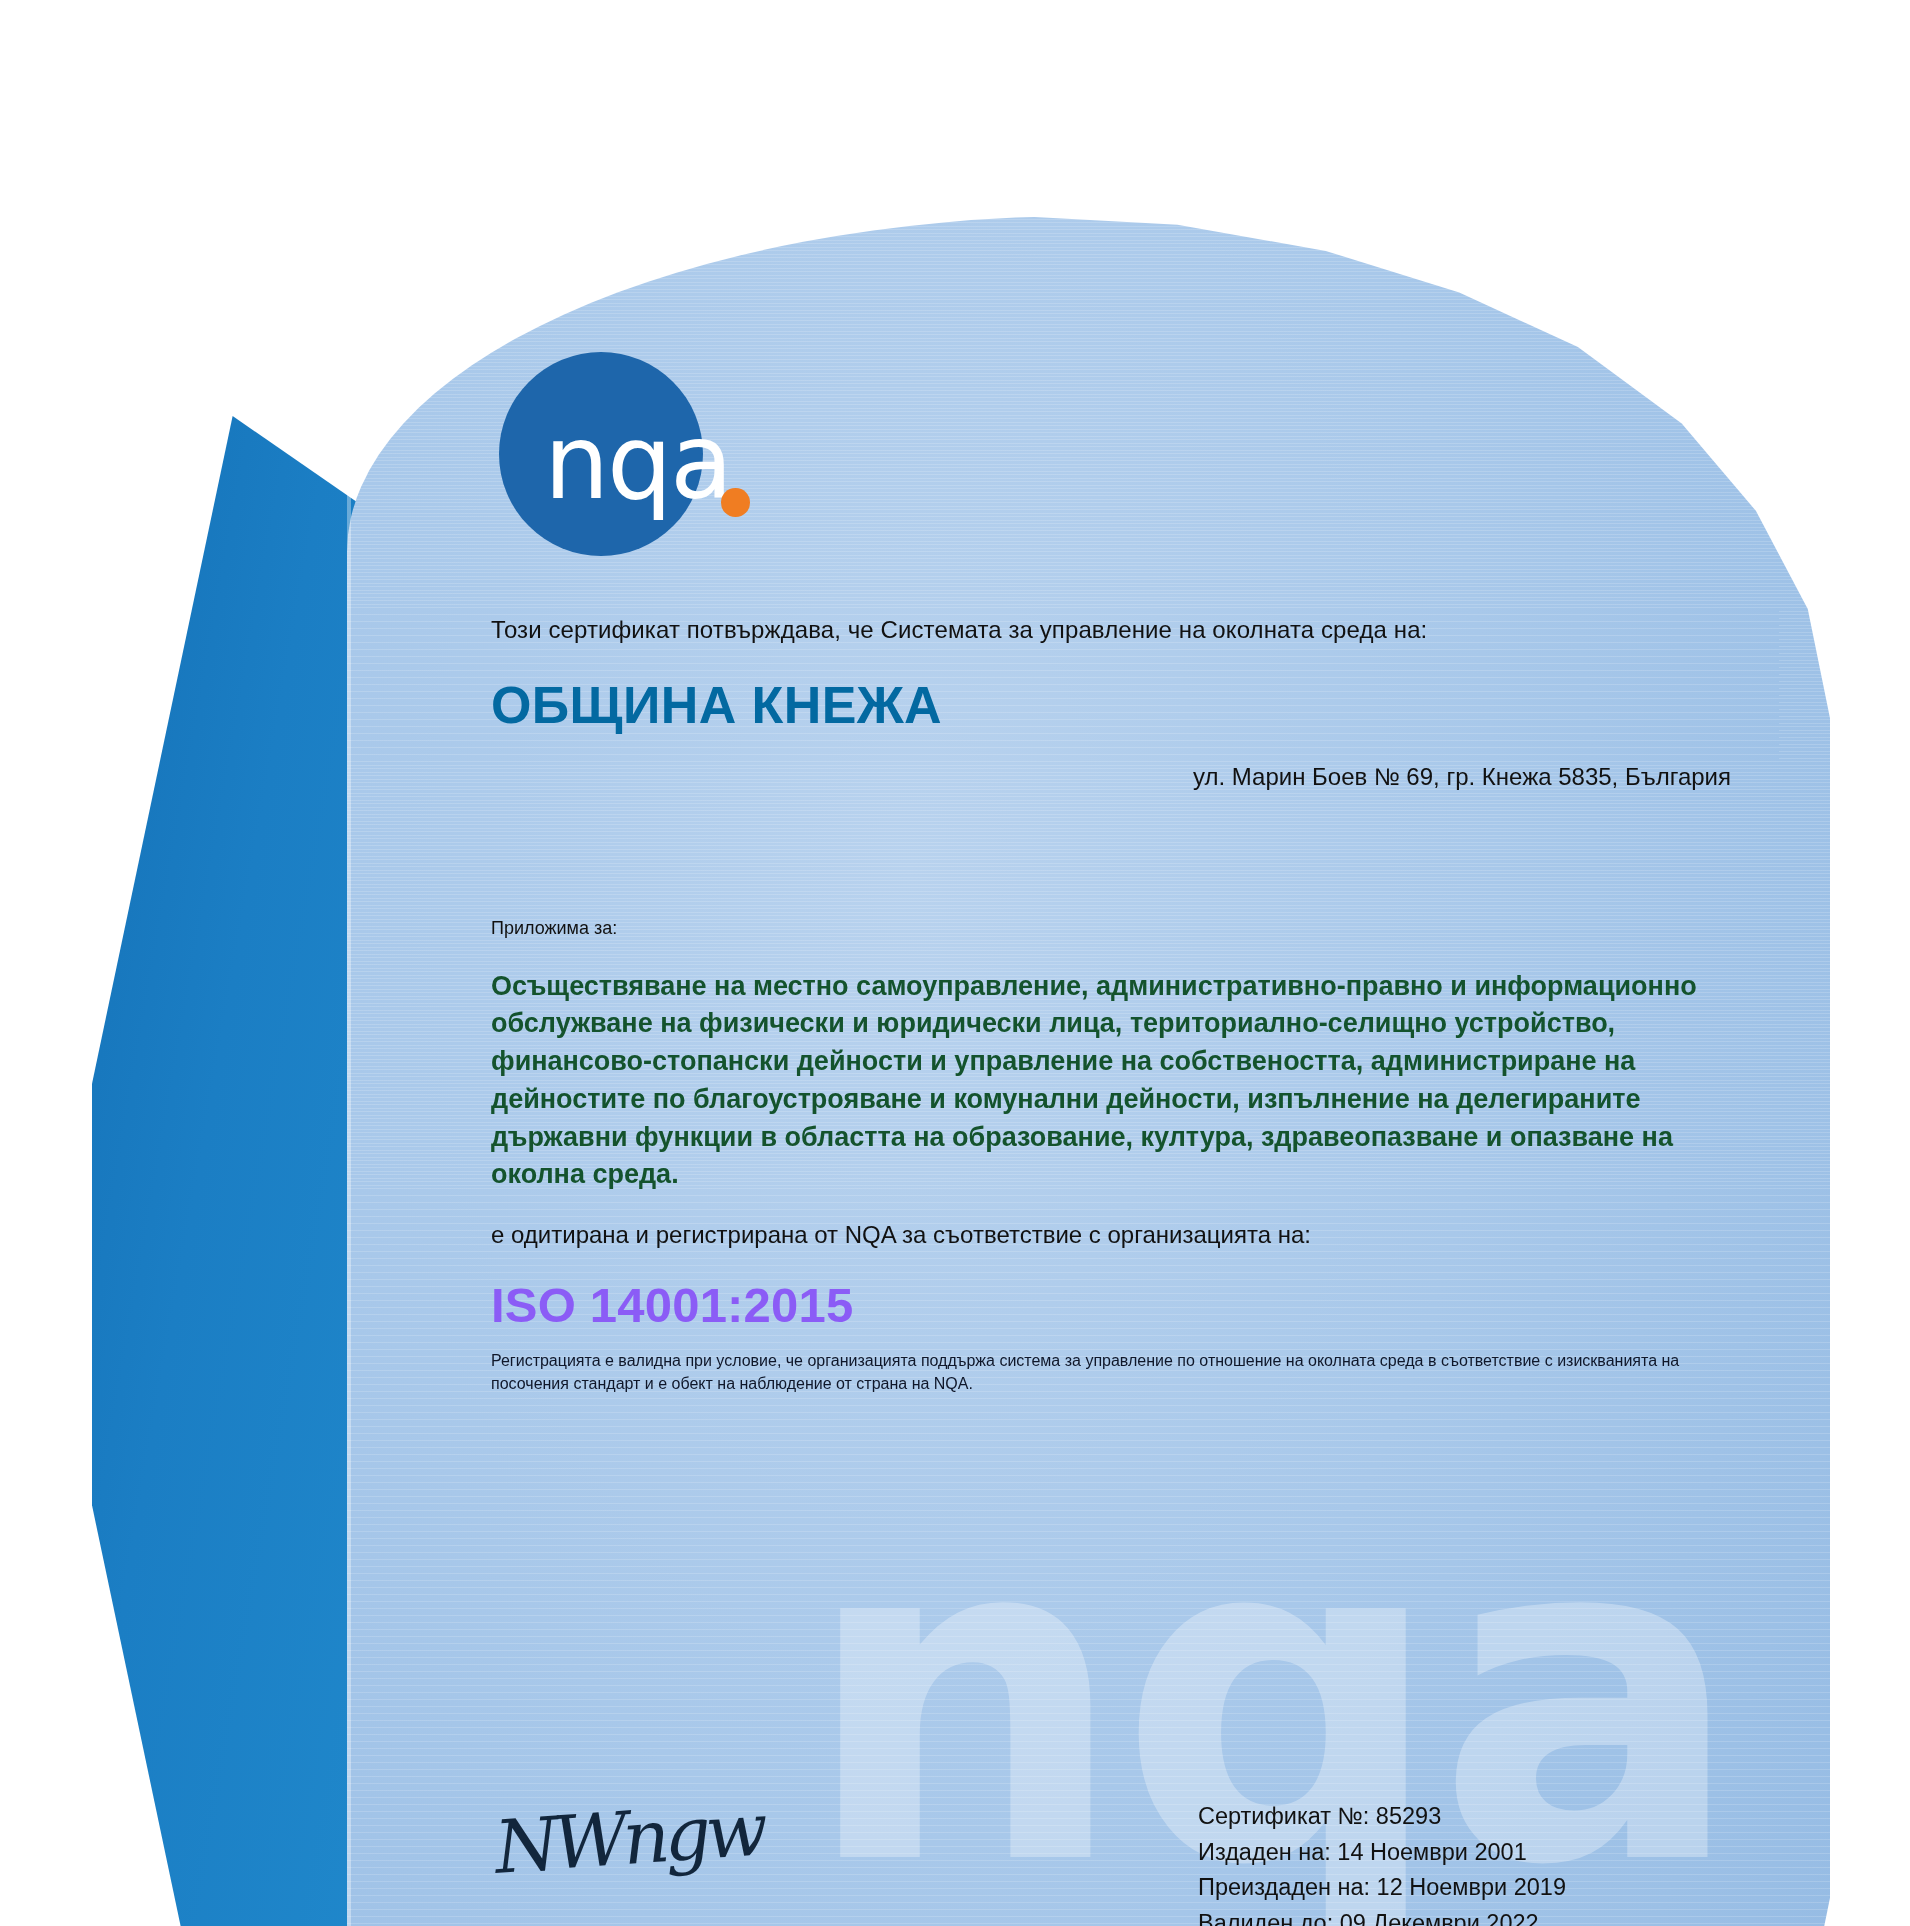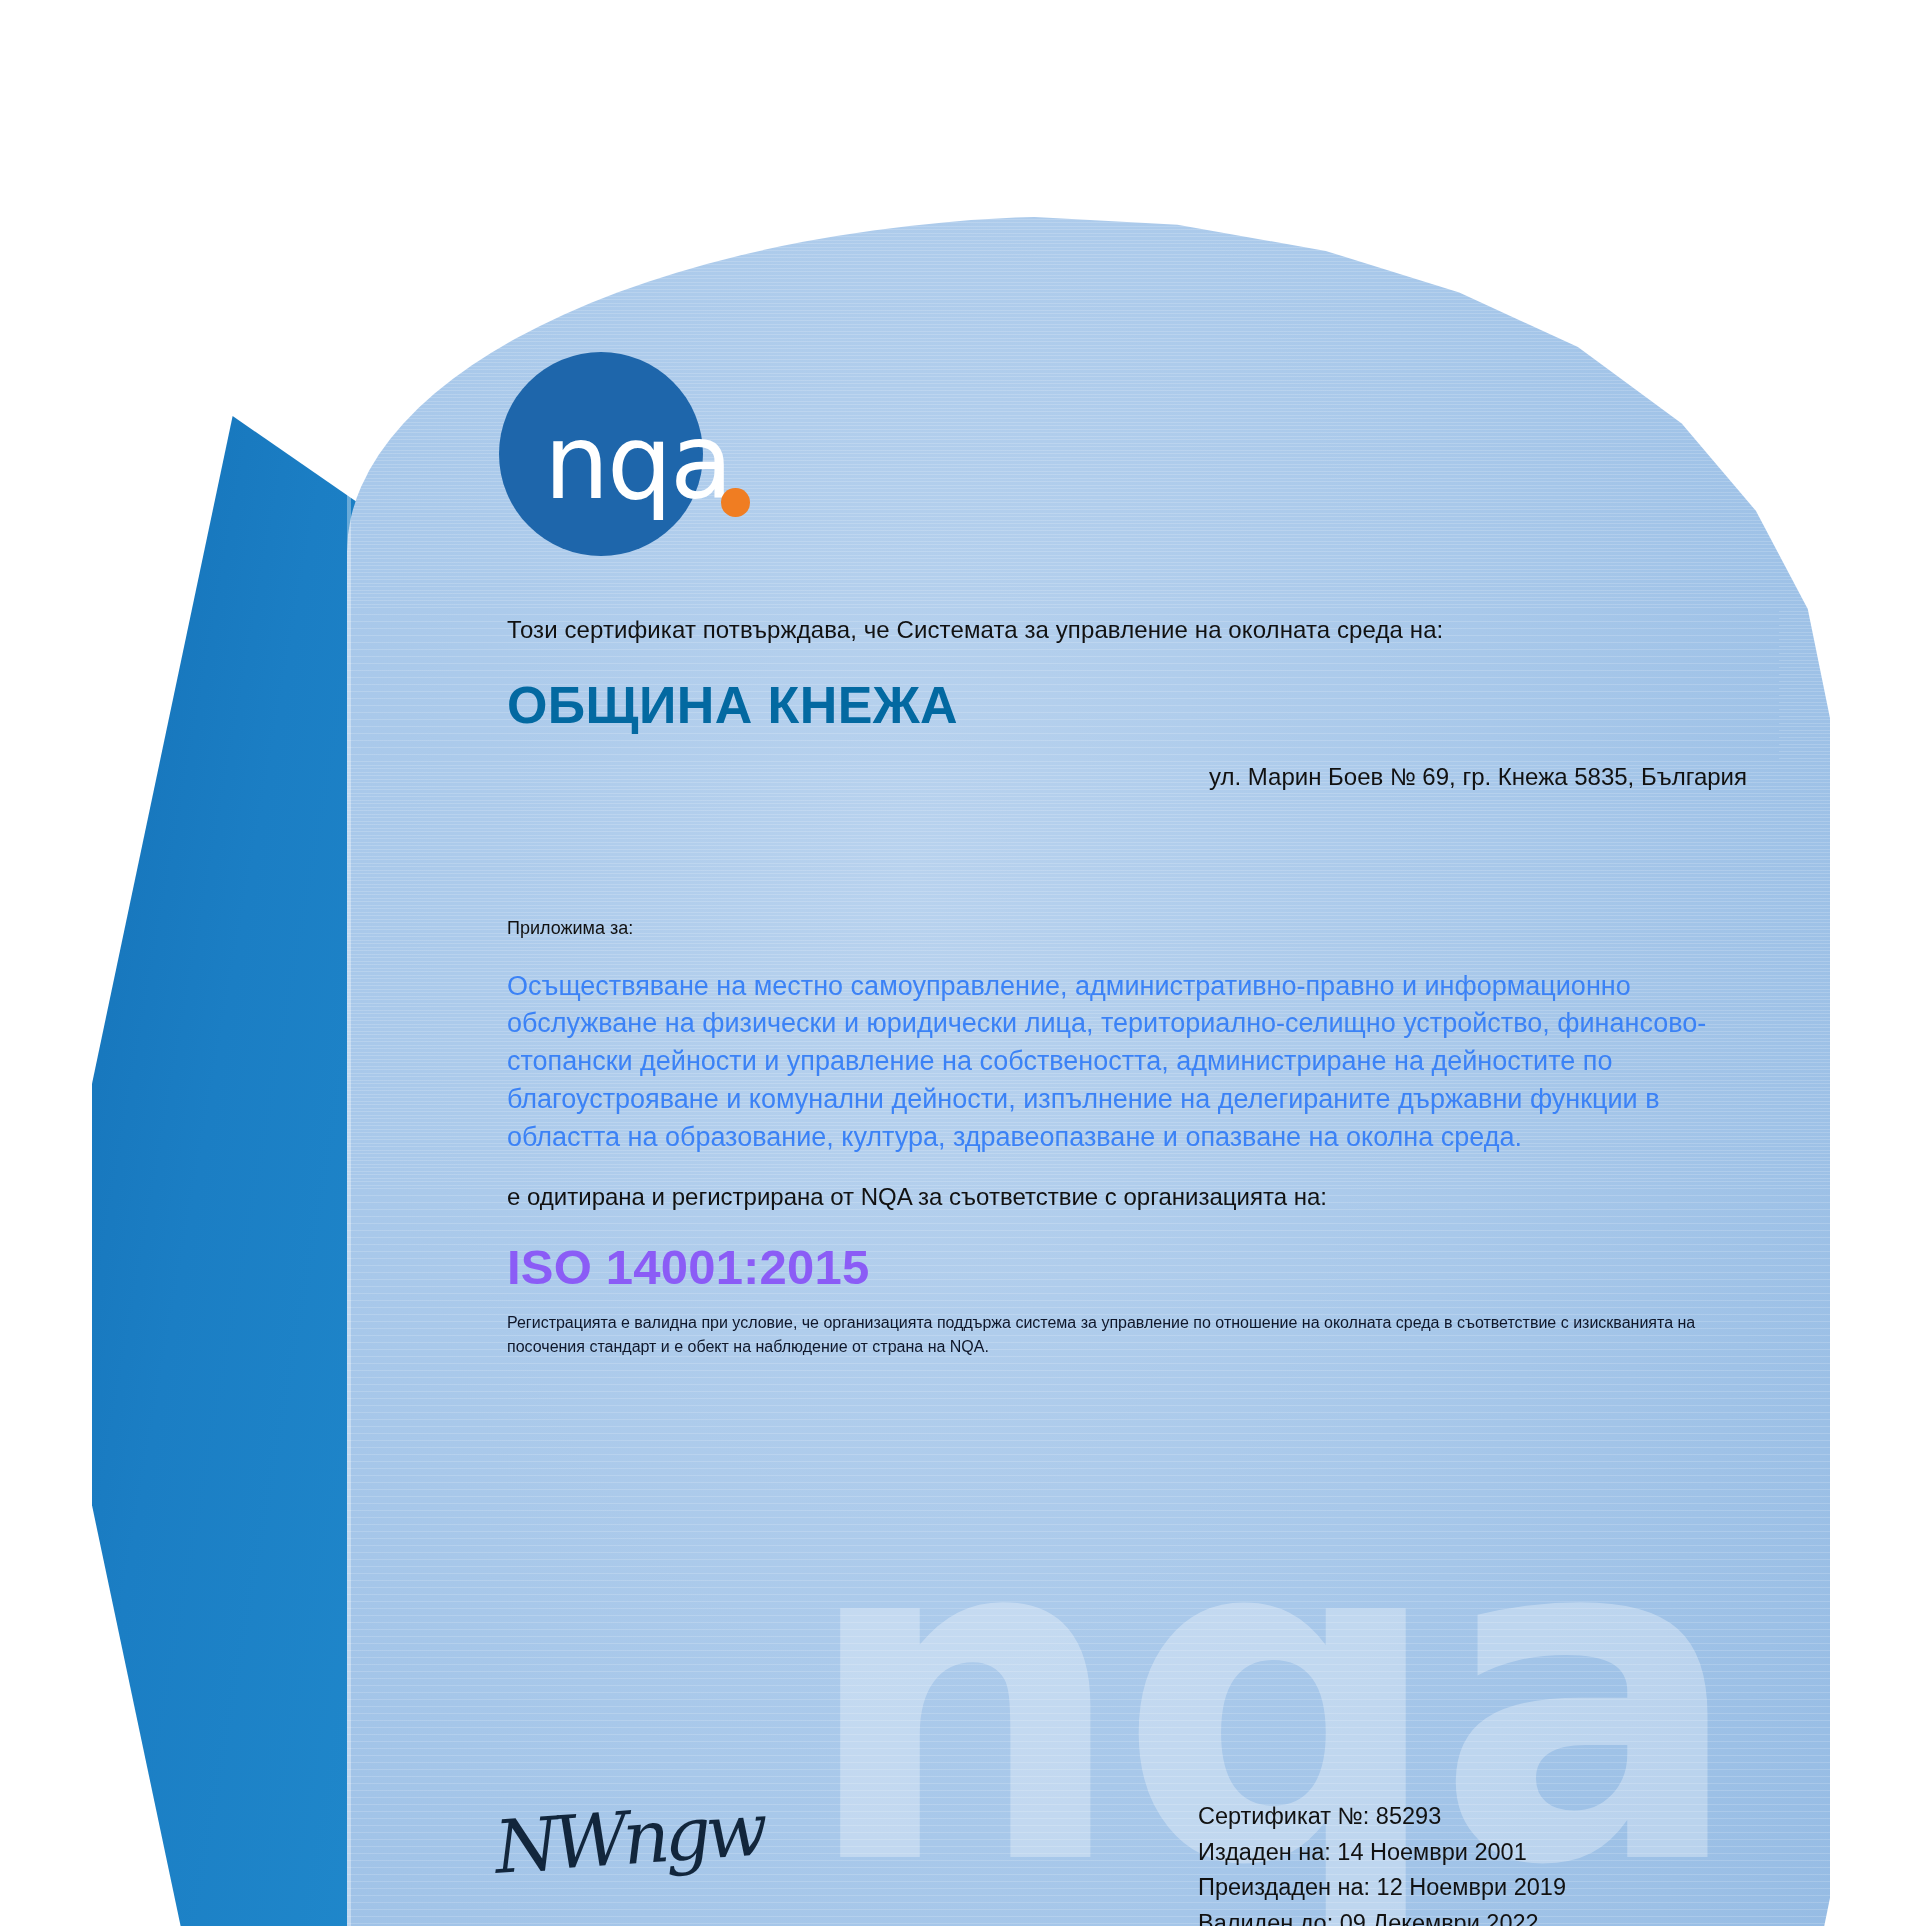--- a/index.html
+++ b/index.html
@@ -122,21 +122,21 @@
     top: 136px;
     width: 28.5px;
     height: 28.5px;
     border-radius: 50%;
     background: #f07d22;
   }
 
   
   .content {
     position: absolute;
-    left: 507px;
+    left: 491px;
     top: 616px;
     width: 1240px;
   }
   .line-intro {
     font-size: 24px;
     color: #111;
     letter-spacing: 0.1px;
   }
   .org-name {
     margin-top: 31px;
@@ -152,23 +152,23 @@
     text-align: right;
   }
   .scope-label {
     margin-top: 127px;
     font-size: 18px;
     color: #111;
   }
   .scope-body {
     margin-top: 28.5px;
     font-size: 27px;
-    font-weight: 400;
+    font-weight: 700;
     line-height: 1.40;
-    color: #3b82f6;
+    color: #14532d;
   }
   .audited-line {
     margin-top: 27px;
     font-size: 24px;
     color: #111;
   }
   .standard {
     margin-top: 28px;
     font-size: 49px;
     font-weight: 700;

